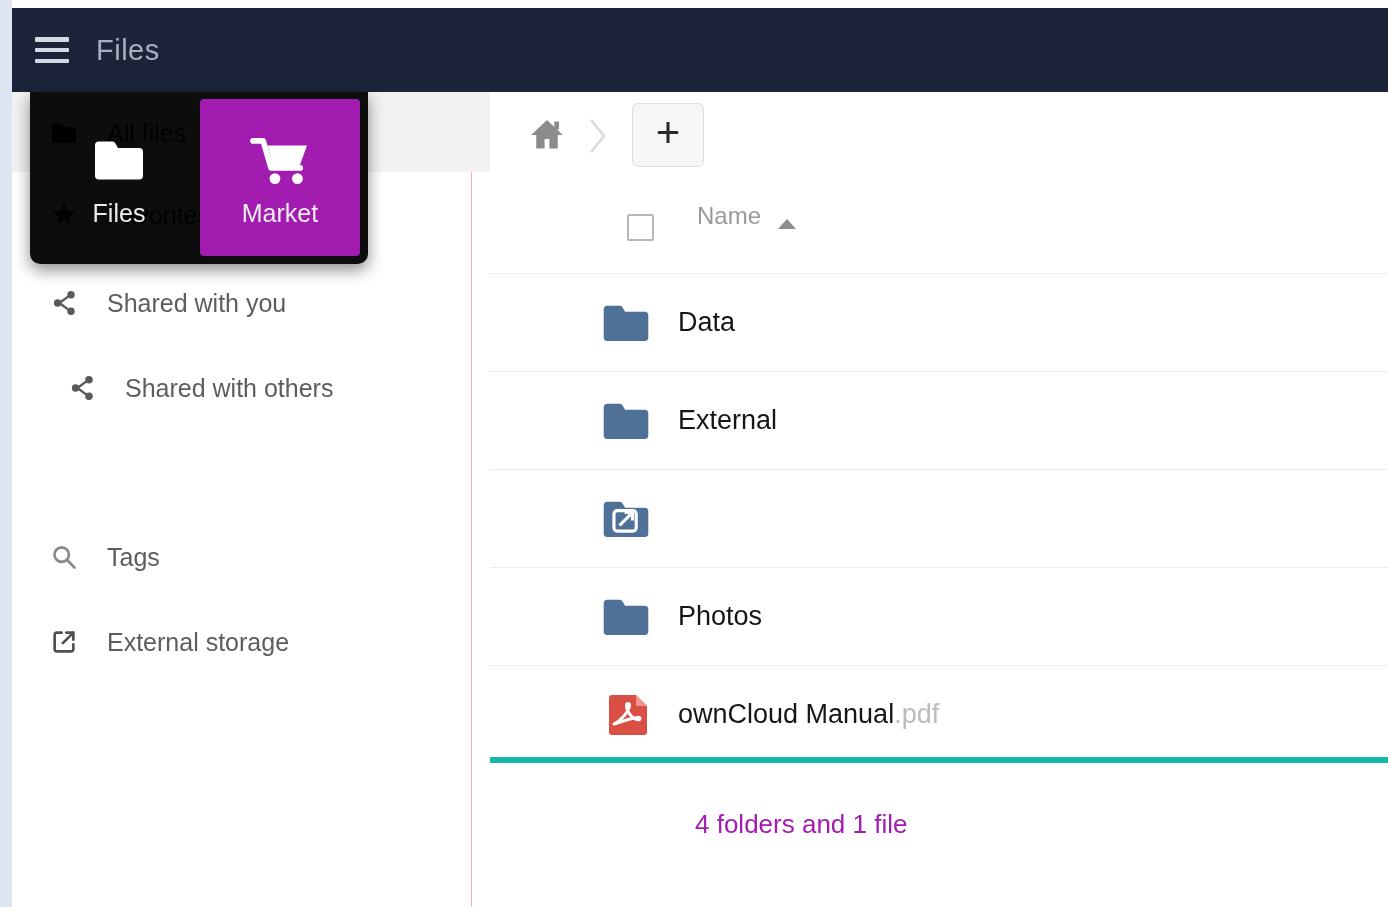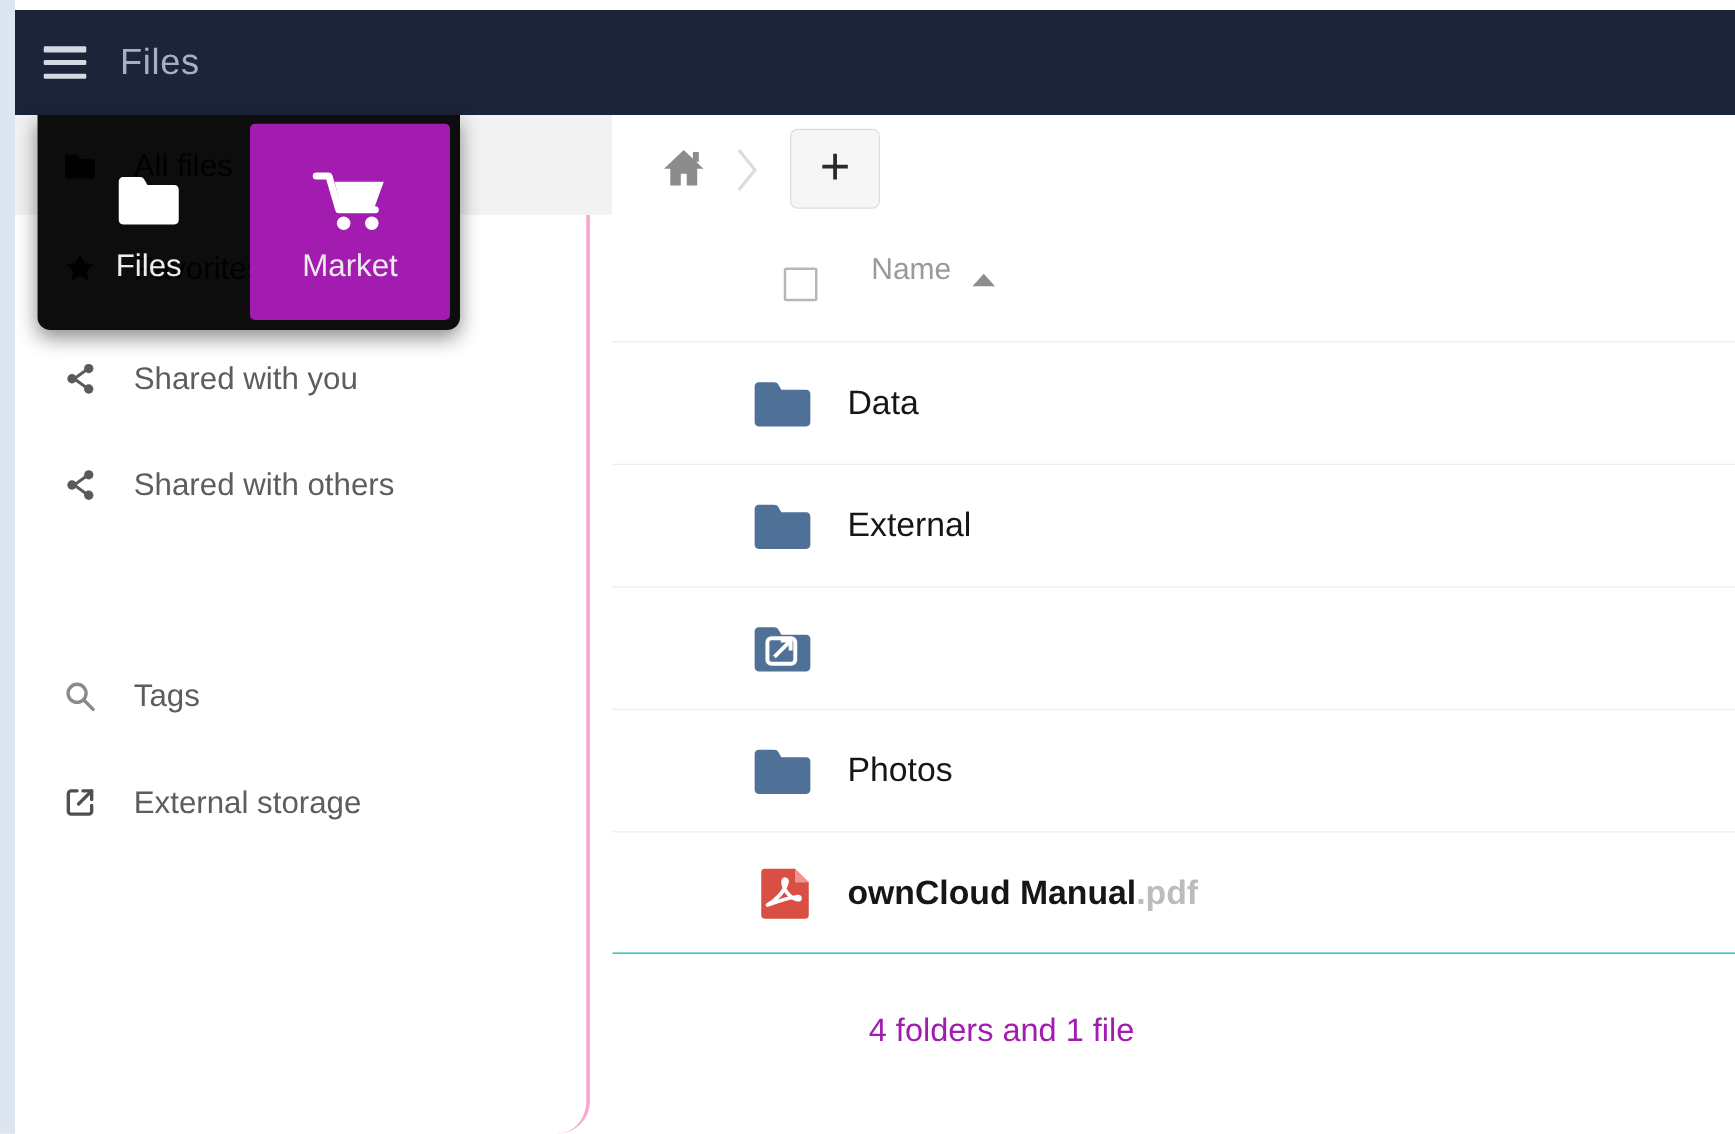--- a/index.html
+++ b/index.html
@@ -13,21 +13,21 @@
   
   #topbar { left:12px; top:8px; width:1376px; height:84px; background:#1c243a;
             display:flex; align-items:center; }
   #hamburger { width:34px; height:26px; margin-left:23px; display:flex;
                flex-direction:column; justify-content:space-between; cursor:pointer; }
   #hamburger span { display:block; height:4.5px; background:#d4d9e4; border-radius:1px; }
   #app-title { margin-left:27px; font-size:29px; color:#a7afc3; letter-spacing:0.5px; }
 
   
   #sidebar { left:12px; top:92px; width:460px; height:815px; background:#fff;
-             border-right:3px solid #f9a8d4;border-radius:26px; }
+             border-right:1px solid #f9a8d4; }
   .side-item { position:absolute; left:0; width:478px; height:56px;
                display:flex; align-items:center; cursor:pointer; }
   .side-item .s-icon { position:absolute; left:38px; width:28px; height:28px; }
   .side-item .s-label { position:absolute; left:95px; font-size:25px; color:#5d5d5d; }
   #active-row-bg { left:0; top:0; width:478px; height:80px; background:#f2f2f2; }
   .ghost .s-label { color:#141414; }
 
   
   #app-menu { left:30px; top:92px; width:338px; height:172px;
               background:rgba(0,0,0,0.95); border-radius:0 0 10px 10px;
@@ -52,21 +52,21 @@
                 border:2px solid #b7b7b7; border-radius:2px; cursor:pointer;
                 appearance:none; -webkit-appearance:none; }
   #name-header { left:207px; top:110px; font-size:24px; color:#9a9a9a; cursor:pointer; }
   #sort-caret { left:288px; top:127px; width:0; height:0;
                 border-left:9px solid transparent; border-right:9px solid transparent;
                 border-bottom:10px solid #8d8d8d; cursor:pointer; }
 
   #rows { left:0; top:181px; width:898px; }
   .file-row { position:relative; width:898px; height:98px; border-top:1px solid #ededed;
               cursor:pointer; }
-  .file-row:last-child { border-bottom:1px solid #14b8a6;font-weight:bold; }
+  .file-row:last-child { border-bottom:6px solid #14b8a6; }
   .f-icon { position:absolute; left:110px; top:24px; width:52px; height:50px; }
   .f-name { position:absolute; left:188px; top:33px; font-size:27px; color:#161616; }
   .f-ext { color:#bcbcbc; }
 
   #summary { left:0; top:671px; width:898px; height:110px; }
   #summary span { position:absolute; left:205px; top:46px; font-size:26px; color:#a21caf; }
 </style>
 </head>
 <body>
 
@@ -102,21 +102,21 @@
       <g stroke="#5a5a5a" stroke-width="2">
           <line x1="8" y1="12" x2="17" y2="5.5"></line>
           <line x1="8" y1="12" x2="17" y2="18.5"></line>
         </g>
       <circle cx="18" cy="5" r="3.2" fill="#5a5a5a"></circle>
         <circle cx="6.5" cy="12" r="3.2" fill="#5a5a5a"></circle>
         <circle cx="18" cy="19" r="3.2" fill="#5a5a5a"></circle>
     </svg>
     <span class="s-label">Shared with you</span>
   </div>
-  <div class="side-item" style="top:268px;">
+  <div class="side-item" style="top:268px;margin-left:18px;">
     <svg class="s-icon" viewBox="0 0 24 24">
       <g stroke="#5a5a5a" stroke-width="2">
           <line x1="8" y1="12" x2="17" y2="5.5"></line>
           <line x1="8" y1="12" x2="17" y2="18.5"></line>
         </g>
       <circle cx="18" cy="5" r="3.2" fill="#5a5a5a"></circle>
         <circle cx="6.5" cy="12" r="3.2" fill="#5a5a5a"></circle>
         <circle cx="18" cy="19" r="3.2" fill="#5a5a5a"></circle>
     </svg>
     <span class="s-label">Shared with others</span>

